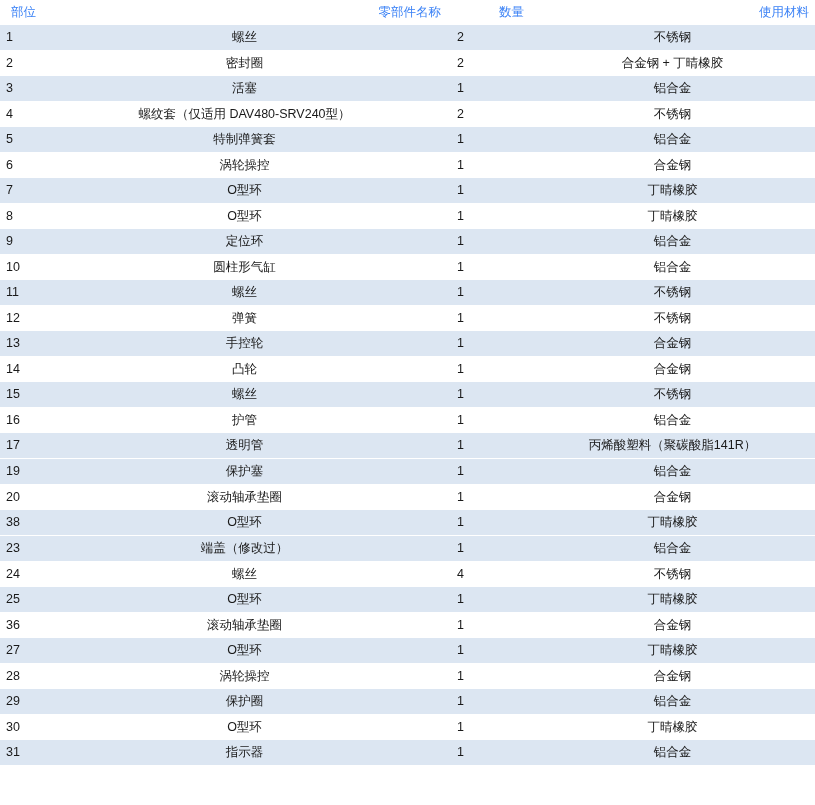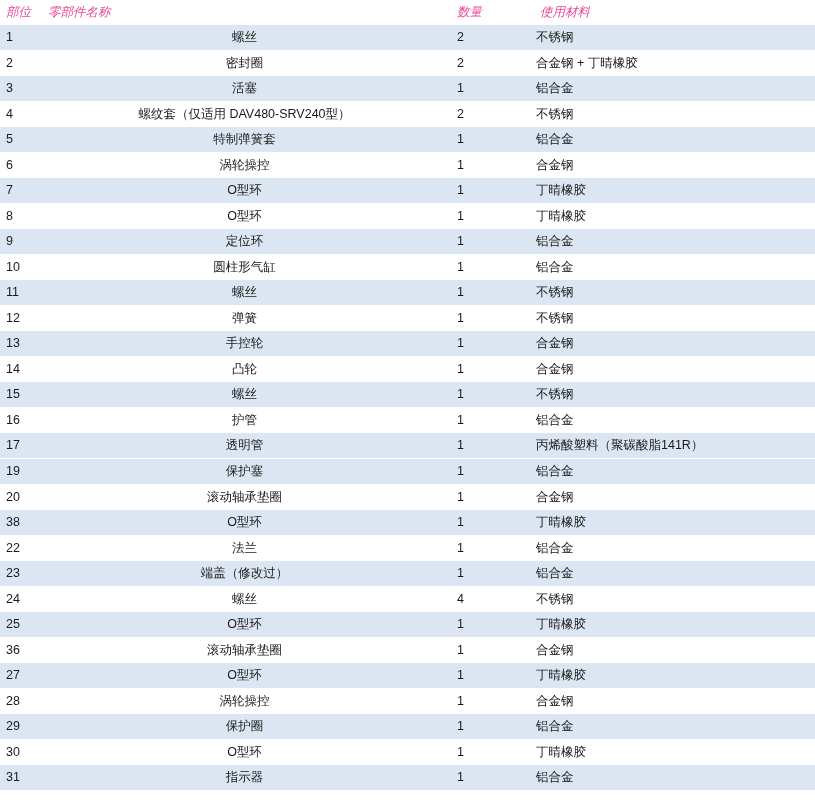--- a/index.html
+++ b/index.html
@@ -30,24 +30,23 @@
     padding: 0 6px;
     font-weight: normal;
     font-size: 12.5px;
     line-height: 25px;
     border: none;
     overflow: hidden;
     white-space: nowrap;
   }
   thead th {
     background: #ffffff;
-    color: #ec4899;
-    text-align: left;
+    color: #3b82f6;
+    text-align: right;
     border-bottom: 1px solid #c8d7ea;
-    font-style: italic;
   }
   thead th.col-qty { padding-left: 10px; margin-top: 38px; }
   thead th.col-mat { padding-left: 10px; }
 
   tbody tr.odd td {
     background: #dce6f2;
   }
   tbody tr.even td {
     background: #ffffff;
   }
@@ -56,21 +55,21 @@
     padding-left: 6px;
   }
   tbody td.cell-name {
     text-align: center;
   }
   tbody td.cell-qty {
     text-align: left;
     padding-left: 10px;
   }
   tbody td.cell-mat {
-    text-align: left;
+    text-align: center;
   }
   tbody tr td {
     border-bottom: 1px solid #ffffff;
   }
   tbody tr.odd td {
     border-bottom: 1px solid #ffffff;
   }
 </style>
 </head>
 <body>
@@ -204,26 +203,20 @@
         <td class="cell-name">滚动轴承垫圈</td>
         <td class="cell-qty">1</td>
         <td class="cell-mat">合金钢</td>
       </tr>
       <tr class="odd">
         <td class="cell-idx">38</td>
         <td class="cell-name">O型环</td>
         <td class="cell-qty">1</td>
         <td class="cell-mat">丁晴橡胶</td>
       </tr>
-      <tr class="even">
-        <td class="cell-idx">22</td>
-        <td class="cell-name">法兰</td>
-        <td class="cell-qty">1</td>
-        <td class="cell-mat">铝合金</td>
-      </tr>
       <tr class="odd">
         <td class="cell-idx">23</td>
         <td class="cell-name">端盖（修改过）</td>
         <td class="cell-qty">1</td>
         <td class="cell-mat">铝合金</td>
       </tr>
       <tr class="even">
         <td class="cell-idx">24</td>
         <td class="cell-name">螺丝</td>
         <td class="cell-qty">4</td>

